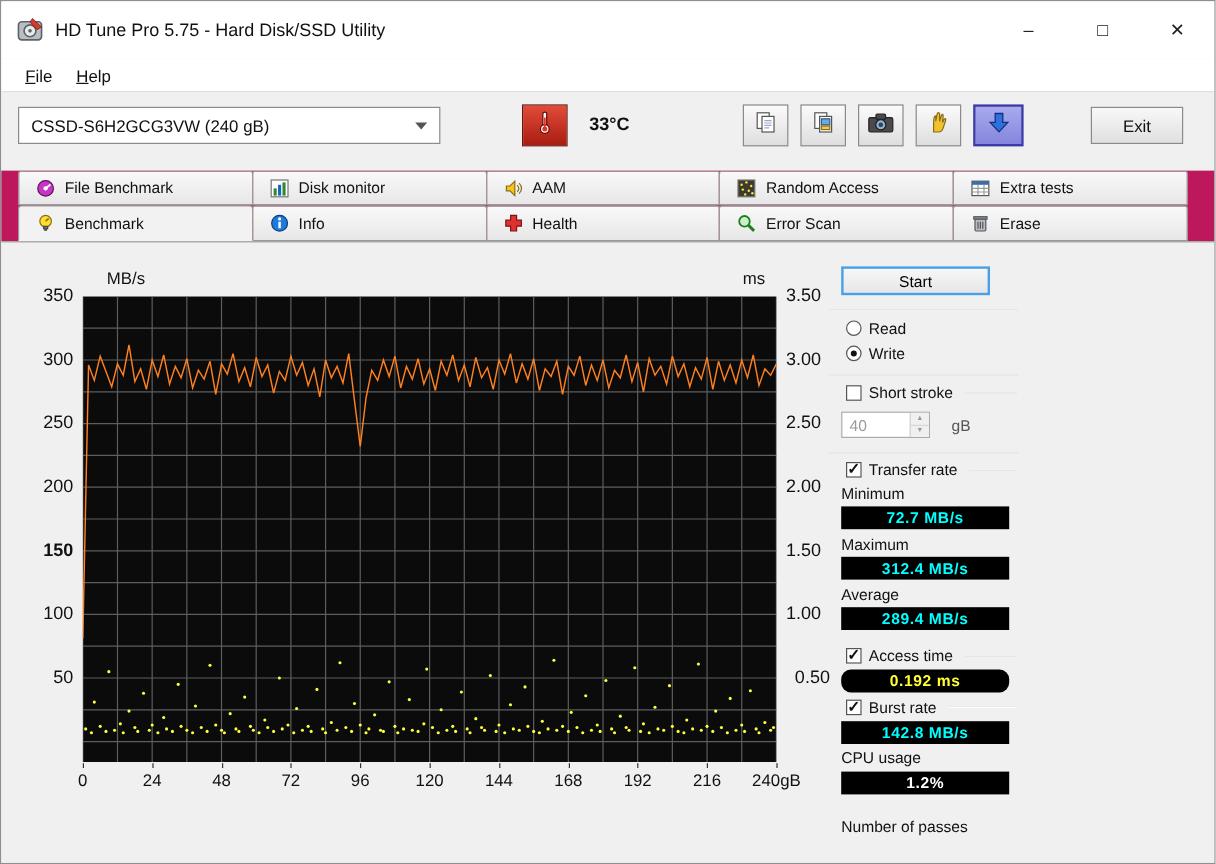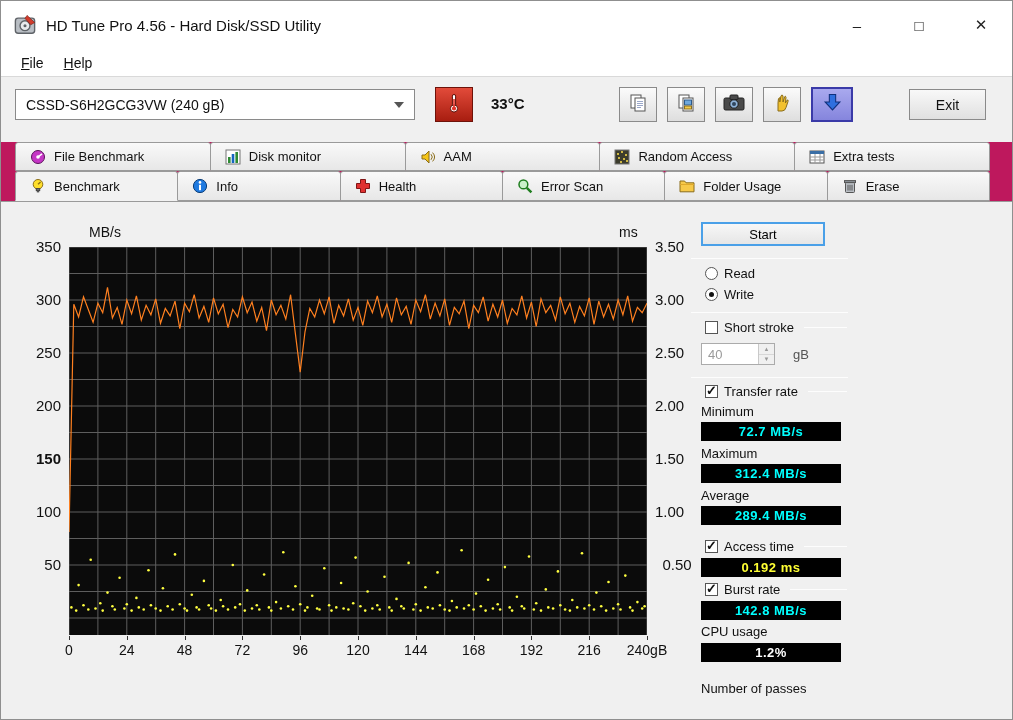--- a/index.html
+++ b/index.html
@@ -12,21 +12,21 @@
   .title-text{margin-left:10px;font-size:15px;}
   .win-controls{margin-left:auto;display:flex;height:100%;}
   .win-btn{width:62px;height:100%;display:flex;align-items:center;justify-content:center;
            font-size:15px;color:#222;cursor:default;}
   
   .menubar{height:28px;background:#fff;border-bottom:1px solid #d9d9d9;display:flex;align-items:center;padding-left:10px;}
   .menu-item{display:inline-block;padding:3px 10px;font-size:14px;}
   .menu-item::first-letter{text-decoration:underline;}
   
   .toolbar{position:relative;height:65px;background:#f0f0f0;}
-  .drive-select{position:absolute;left:14px;top:12px;width:400px;height:31px;background:#fff;
+  .drive-select{position:absolute;left:14px;top:12px;width:352px;height:31px;background:#fff;
                 border:1px solid #8a8a8a;display:flex;align-items:center;padding:0 10px;font-size:14px;}
   .chevron{margin-left:auto;width:0;height:0;border-left:5px solid transparent;border-right:5px solid transparent;
            border-top:6px solid #555;}
   .temp-btn{position:absolute;left:434px;top:10px;width:38px;height:35px;
             background:linear-gradient(#e24b3a,#a81d10);border:1px solid #6e1209;
             display:flex;align-items:center;justify-content:center;}
   .temp-text{position:absolute;left:490px;top:18px;font-size:15px;font-weight:bold;}
   .tool-buttons{position:absolute;left:618px;top:10px;display:flex;gap:10px;}
   .tool-btn{width:38px;height:35px;background:linear-gradient(#fbfbfb,#dedede);border:1px solid #8a8a8a;
             display:flex;align-items:center;justify-content:center;}
@@ -83,21 +83,21 @@
 
   <div class="titlebar">
     <span class="app-icon">
       <svg width="22" height="22" viewBox="0 0 16 16">
           <rect x="1" y="3" width="14" height="11" rx="2" fill="#b9bec4" stroke="#5f6368"></rect>
           <circle cx="8" cy="8.5" r="3.6" fill="#e8eaed" stroke="#5f6368"></circle>
           <circle cx="8" cy="8.5" r="1.1" fill="#5f6368"></circle>
           <path d="M9.5 1 L15 6.2 L12.2 7.8 L8 3.2 Z" fill="#d23b2c" stroke="#7c1f15" stroke-width="0.5"></path>
         </svg>
     </span>
-    <span class="title-text">HD Tune Pro 4.56 - Hard Disk/SSD Utility</span>
+    <span class="title-text">HD Tune Pro 5.75 - Hard Disk/SSD Utility</span>
     <span class="win-controls">
       <span class="win-btn">–</span>
       <span class="win-btn">□</span>
       <span class="win-btn">✕</span>
     </span>
   </div>
 
   <div class="menubar">
     <span class="menu-item">File</span>
     <span class="menu-item">Help</span>
@@ -266,29 +266,20 @@
         <span>Health</span>
       </div>
       <div class="tab">
         <span class="ticon">
             <svg viewBox="0 0 16 16">
               <circle cx="6.4" cy="6.4" r="4.4" fill="#c9f0c9" stroke="#1e7d1e" stroke-width="1.5"></circle>
               <line x1="9.8" y1="9.8" x2="14.4" y2="14.4" stroke="#1e7d1e" stroke-width="2.4"></line>
             </svg>
           </span>
         <span>Error Scan</span>
-      </div>
-      <div class="tab">
-        <span class="ticon">
-            <svg viewBox="0 0 16 16">
-              <path d="M1 3 h4.6 l1.4 1.8 H15 v9 H1 z" fill="#f7c948" stroke="#8a6d1a"></path>
-              <path d="M1 6.5 h14" stroke="#e0a92a"></path>
-            </svg>
-          </span>
-        <span>Folder Usage</span>
       </div>
       <div class="tab">
         <span class="ticon">
             <svg viewBox="0 0 16 16">
               <rect x="3.5" y="4.5" width="9" height="10" rx="1" fill="#b9bec4" stroke="#555"></rect>
               <rect x="2.5" y="2.6" width="11" height="2" fill="#8d949b" stroke="#555"></rect>
               <g stroke="#555">
                 <line x1="6" y1="6.8" x2="6" y2="12.6"></line>
                 <line x1="8" y1="6.8" x2="8" y2="12.6"></line>
                 <line x1="10" y1="6.8" x2="10" y2="12.6"></line>
@@ -531,21 +522,21 @@
     <div class="vbox cyan" style="top:262px;">312.4 MB/s</div>
 
     <div class="flabel" style="top:286px;">Average</div>
     <div class="vbox cyan" style="top:304px;">289.4 MB/s</div>
 
     <div class="row" style="top:337px;width:142px;">
       <span class="cb on"></span>
       <span>Access time</span>
       <span class="grow-line"></span>
     </div>
-    <div class="vbox yellow" style="top:356px;">0.192 ms</div>
+    <div class="vbox yellow" style="top:356px;border-radius:8px;">0.192 ms</div>
 
     <div class="row" style="top:380px;width:142px;">
       <span class="cb on"></span>
       <span>Burst rate</span>
       <span class="grow-line"></span>
     </div>
     <div class="vbox cyan" style="top:399px;">142.8 MB/s</div>
 
     <div class="flabel" style="top:422px;">CPU usage</div>
     <div class="vbox white" style="top:441px;">1.2%</div>

